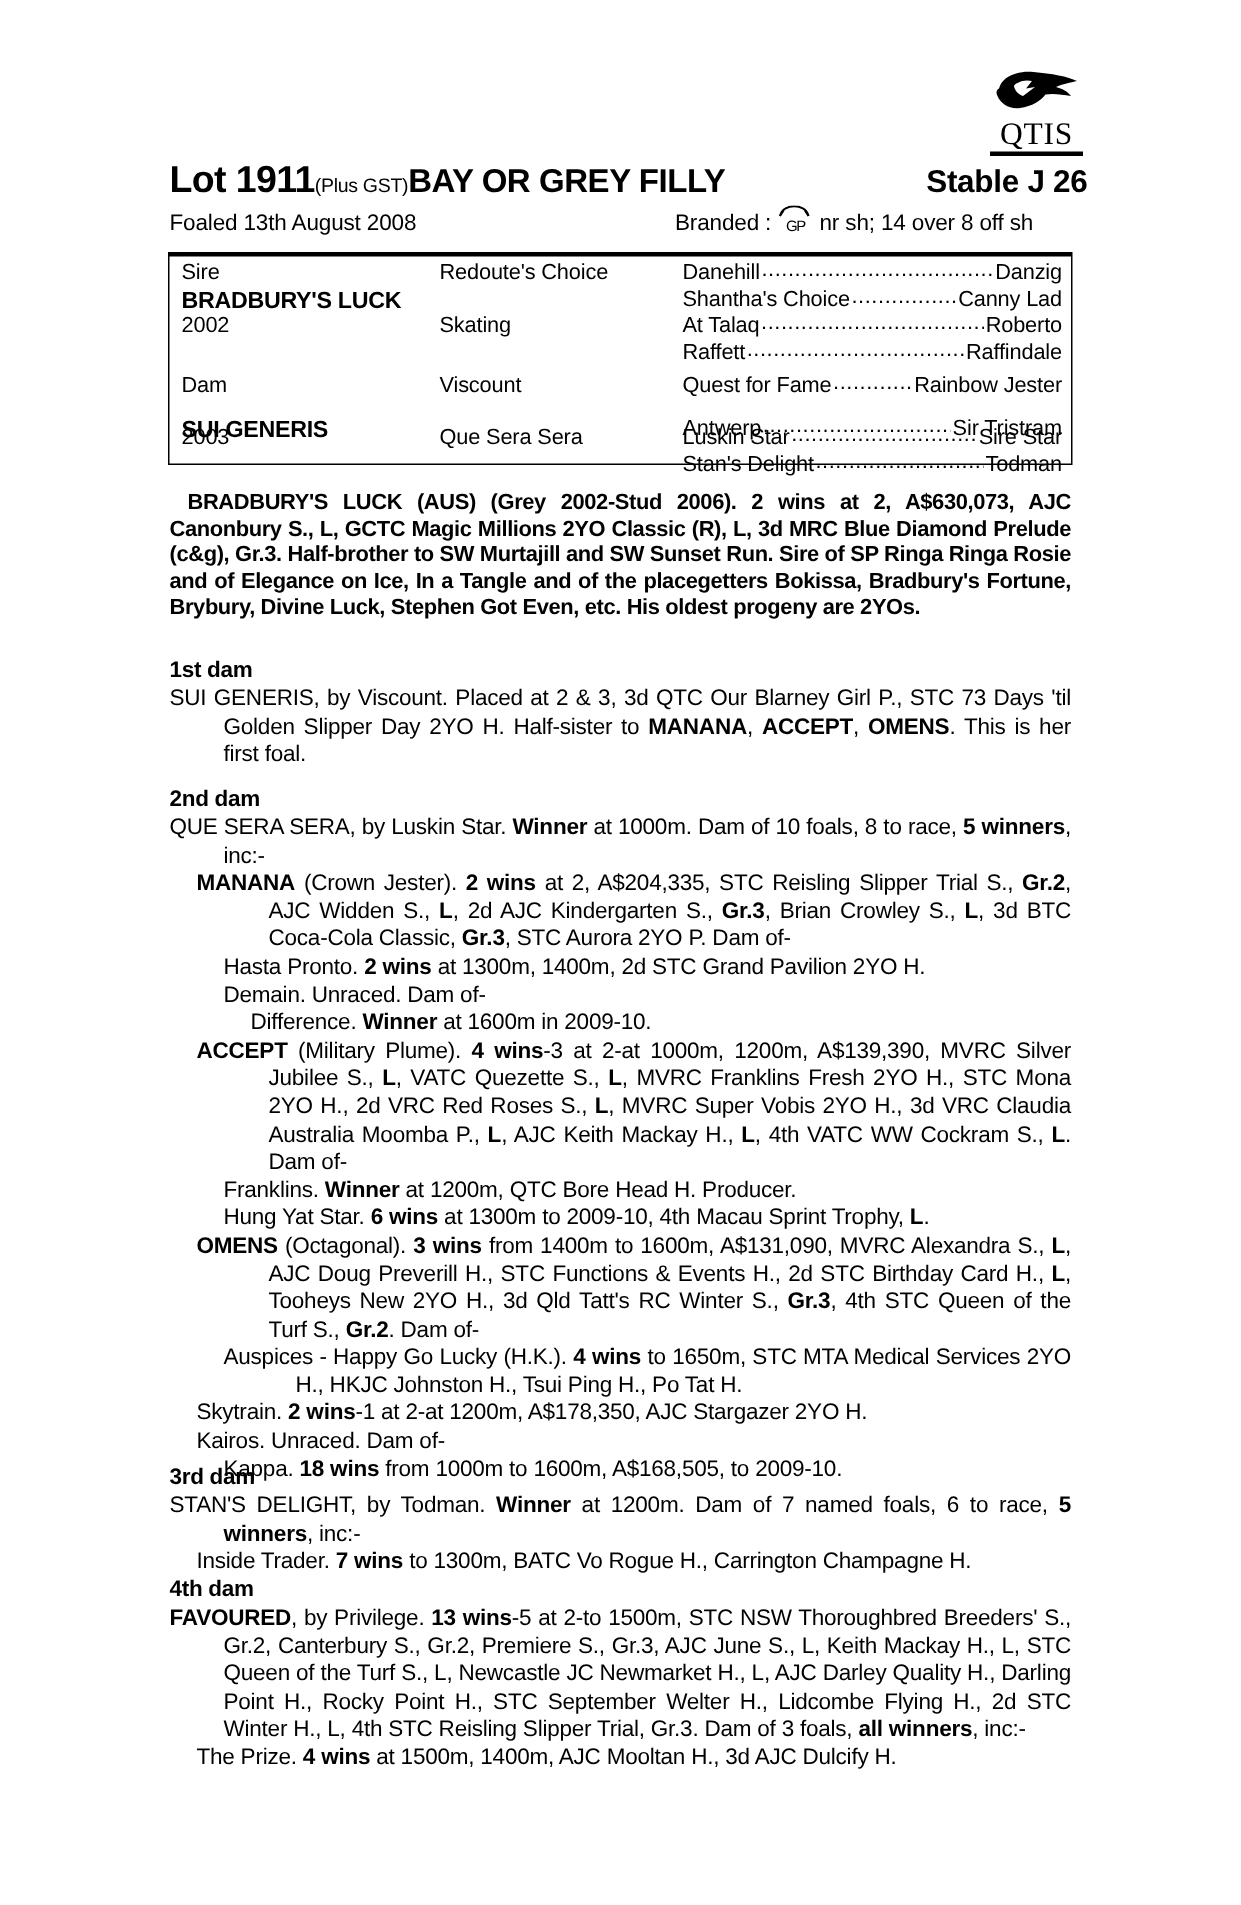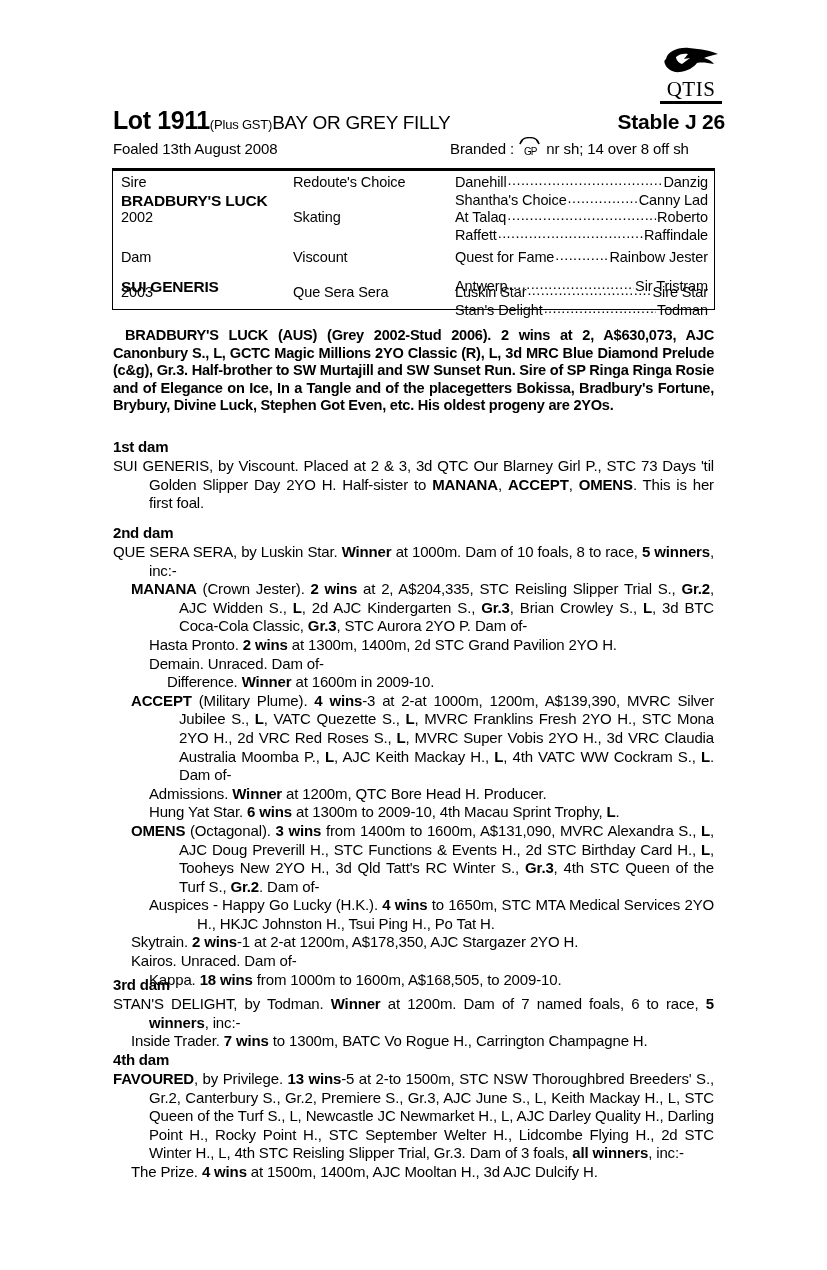--- a/index.html
+++ b/index.html
@@ -70,22 +70,22 @@
     letter-spacing: -0.4px;
     vertical-align: baseline;
   }
   .plus-gst {
     font-size: 13px;
     font-weight: normal;
     vertical-align: baseline;
     letter-spacing: -0.2px;
   }
   .colour-sex {
-    font-size: 19px;
-    font-weight: normal;
+    font-size: 22px;
+    font-weight: bold;
     letter-spacing: -0.3px;
     margin-top: 44px;
   }
   .stable {
     position: absolute;
     right: 0;
     top: 4px;
     font-size: 21px;
     font-weight: bold;
     letter-spacing: -0.2px;
@@ -358,21 +358,21 @@
         <div class="p lvl2">
           <span class="hang"><span>Demain. Unraced. Dam of-</span></span>
         </div>
         <div class="p lvl3">
           <span class="hang"><span>Difference. </span><b>Winner</b><span> at 1600m in 2009-10.</span></span>
         </div>
         <div class="p lvl1">
           <span class="hang"><b>ACCEPT</b><span> (Military Plume). </span><b>4 wins</b><span>-3 at 2-at 1000m, 1200m, A$139,390, MVRC Silver Jubilee S., </span><b>L</b><span>, VATC Quezette S., </span><b>L</b><span>, MVRC Franklins Fresh 2YO H., STC Mona 2YO H., 2d VRC Red Roses S., </span><b>L</b><span>, MVRC Super Vobis 2YO H., 3d VRC Claudia Australia Moomba P., </span><b>L</b><span>, AJC Keith Mackay H., </span><b>L</b><span>, 4th VATC WW Cockram S., </span><b>L</b><span>. Dam of-</span></span>
         </div>
         <div class="p lvl2">
-          <span class="hang"><span>Admissions. </span><b>Winner</b><span> at 1200m, QTC Bore Head H. Producer.</span></span>
+          <span class="hang"><span>Franklins. </span><b>Winner</b><span> at 1200m, QTC Bore Head H. Producer.</span></span>
         </div>
         <div class="p lvl2">
           <span class="hang"><span>Hung Yat Star. </span><b>6 wins</b><span> at 1300m to 2009-10, 4th Macau Sprint Trophy, </span><b>L</b><span>.</span></span>
         </div>
         <div class="p lvl1">
           <span class="hang"><b>OMENS</b><span> (Octagonal). </span><b>3 wins</b><span> from 1400m to 1600m, A$131,090, MVRC Alexandra S., </span><b>L</b><span>, AJC Doug Preverill H., STC Functions &amp; Events H., 2d STC Birthday Card H., </span><b>L</b><span>, Tooheys New 2YO H., 3d Qld Tatt's RC Winter S., </span><b>Gr.3</b><span>, 4th STC Queen of the Turf S., </span><b>Gr.2</b><span>. Dam of-</span></span>
         </div>
         <div class="p lvl2">
           <span class="hang"><span>Auspices - Happy Go Lucky (H.K.). </span><b>4 wins</b><span> to 1650m, STC MTA Medical Services 2YO H., HKJC Johnston H., Tsui Ping H., Po Tat H.</span></span>
         </div>

